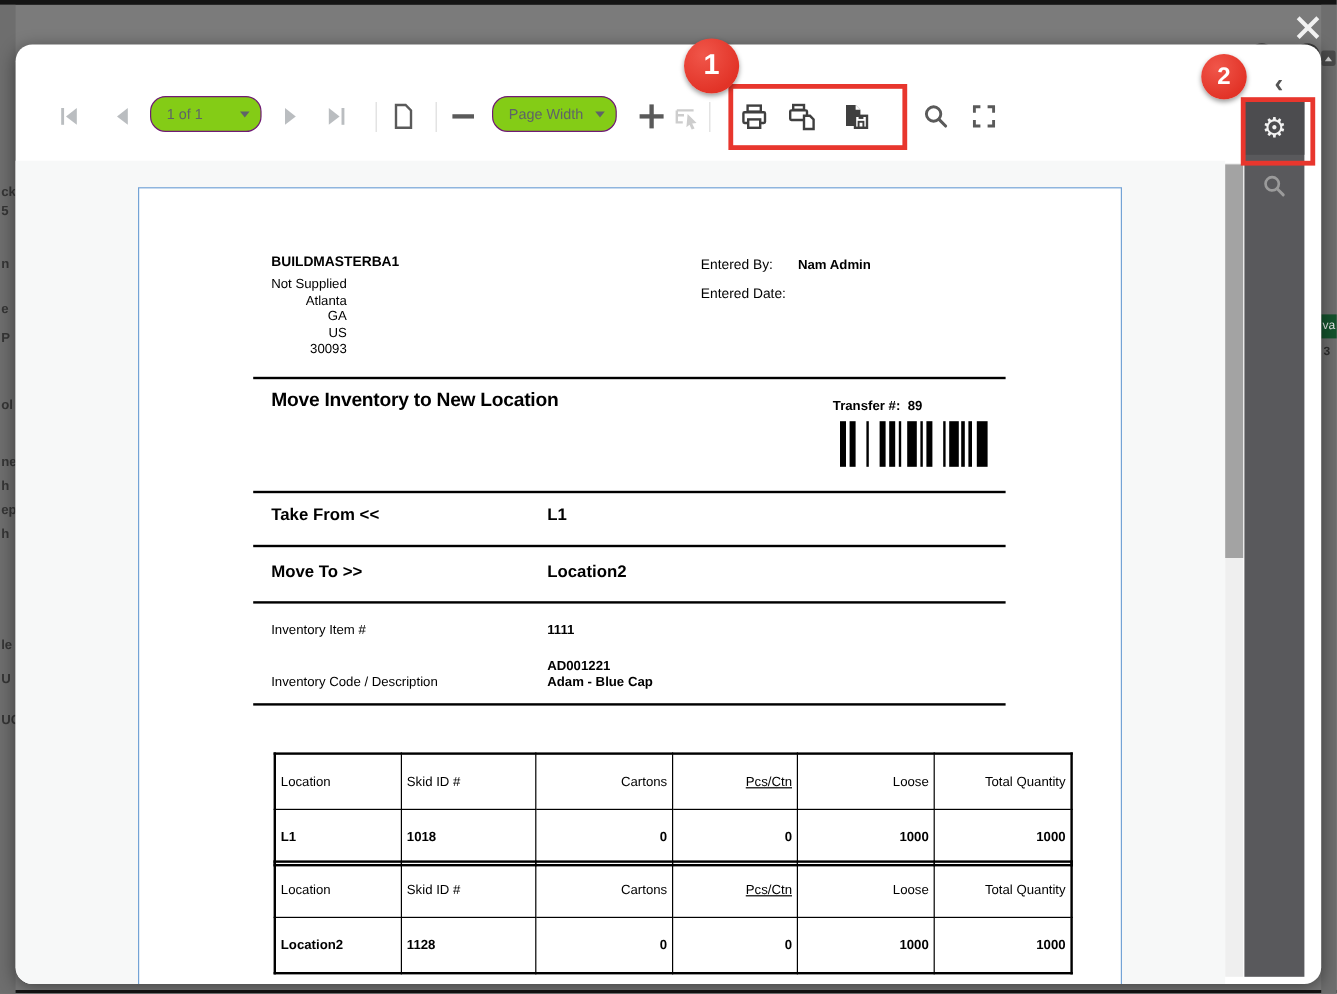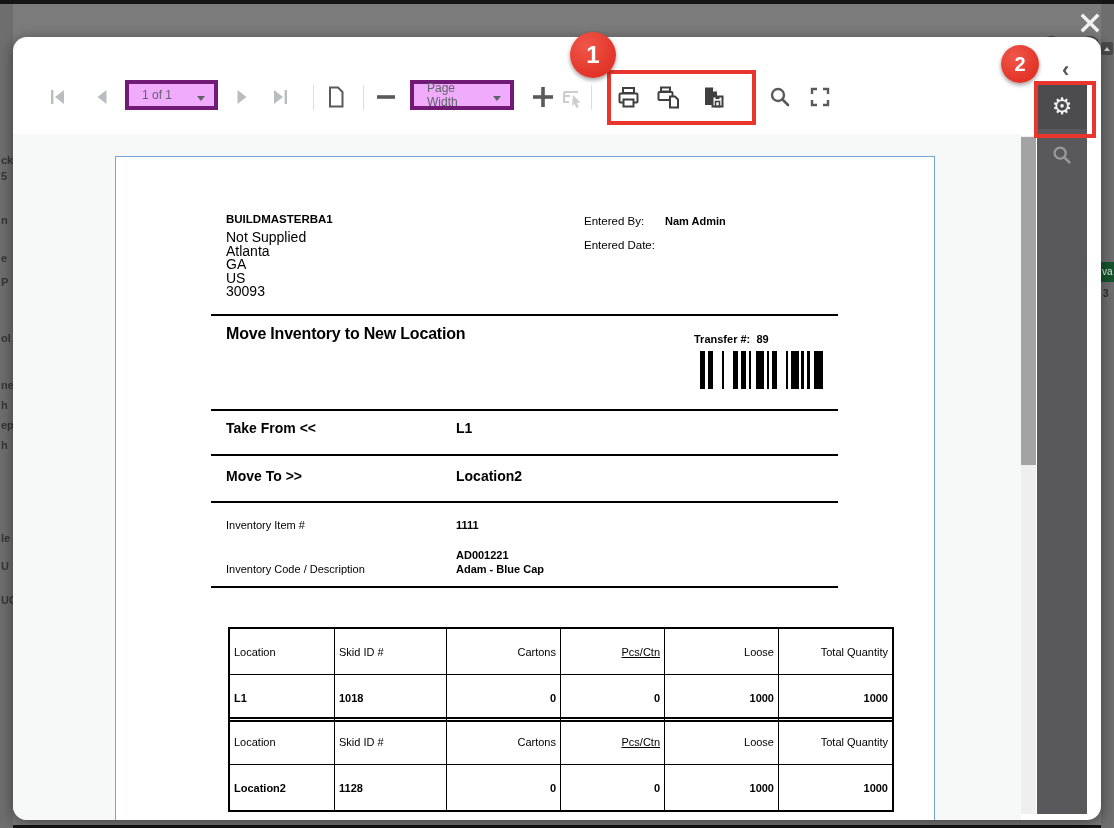--- a/index.html
+++ b/index.html
@@ -17,31 +17,31 @@
   .scrolltop-chip i{width:0;height:0;border-left:3px solid transparent;border-right:3px solid transparent;border-bottom:4px solid #cfcfcf;}
 
   .close-btn{position:absolute;left:1072px;top:4px;width:36px;height:30px;background:none;border:none;padding:0;cursor:pointer;z-index:3;display:flex;align-items:center;justify-content:center;}
 
   
   .modal{position:absolute;left:13px;top:33px;width:1088px;height:783px;background:#fff;border-radius:14px;box-shadow:0 3px 14px rgba(0,0,0,.45);z-index:2;}
 
   
   .tb-btn{position:absolute;top:45px;width:30px;height:30px;display:flex;align-items:center;justify-content:center;background:none;border:none;padding:0;cursor:pointer;}
   .sep{position:absolute;top:48px;width:1px;height:25px;background:#ddd;}
-  .select-box{position:absolute;top:43px;height:30px;box-sizing:border-box;border:4px solid #701a75;border-radius:0;background:#f0abfc;display:flex;align-items:center;font-size:12px;color:#5f6368;padding:0 26px 0 13px;cursor:pointer;}
+  .select-box{position:absolute;top:43px;height:30px;box-sizing:border-box;border:1px solid #701a75;border-radius:13px;background:#84cc16;display:flex;align-items:center;font-size:12px;color:#5f6368;padding:0 26px 0 13px;cursor:pointer;}
   .select-box .caret{position:absolute;right:9px;top:12px;width:0;height:0;border-left:4.5px solid transparent;border-right:4.5px solid transparent;border-top:5px solid #5f6368;}
 
   
   .viewer{position:absolute;left:0;top:97px;width:1008px;height:686px;background:#f7f8f8;border-bottom-left-radius:14px;overflow:hidden;}
   .page{position:absolute;left:102px;top:22px;width:818px;height:664px;background:#fff;border:1px solid #74a3d6;overflow:hidden;font-family:"Liberation Sans",sans-serif;color:#000;}
   .page .abs{position:absolute;}
   .hr{position:absolute;left:95px;width:627px;height:2px;background:#000;}
   .lbl{font-size:11px;color:#000;}
   .bold{font-weight:bold;}
-  .addr{font-size:14px;line-height:13.5px;}
+  .addr{font-size:11px;line-height:13.5px;text-align:right;}
   .doc-title{font-size:16px;font-weight:bold;letter-spacing:-0.2px;}
   .sec-head{font-size:15px;color:#000;}
   .tf-label{font-size:14px;font-weight:bold;}
 
   .barcode{position:absolute;left:584px;top:194px;height:38px;}
   .bc-bar{display:inline-block;height:38px;background:#000;vertical-align:top;}
 
   .doc-table{position:absolute;left:112px;width:609px;border-collapse:collapse;table-layout:fixed;border:2px solid #000;font-size:11px;}
   .doc-table th,.doc-table td{border:1px solid #000;height:21px;padding:12px 4px;overflow:hidden;white-space:nowrap;}
   .doc-table th{font-weight:normal;text-align:right;}

